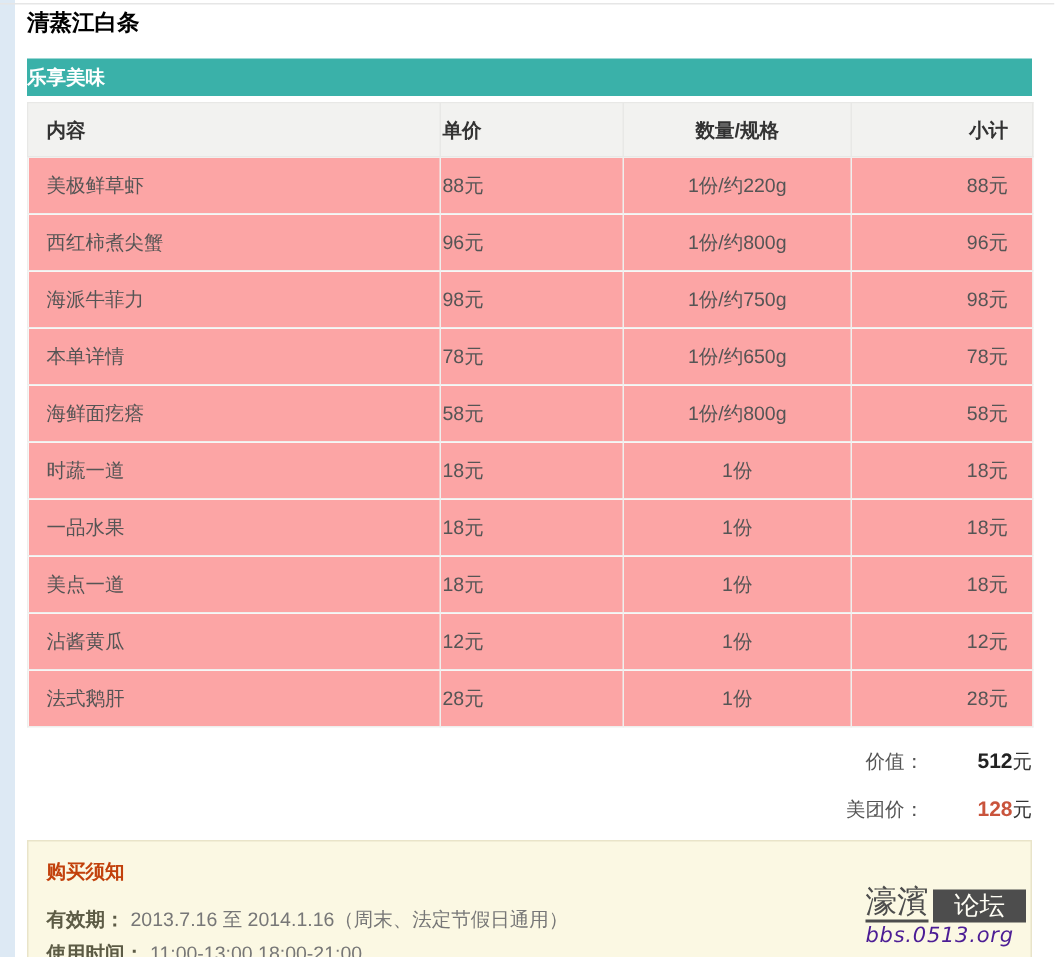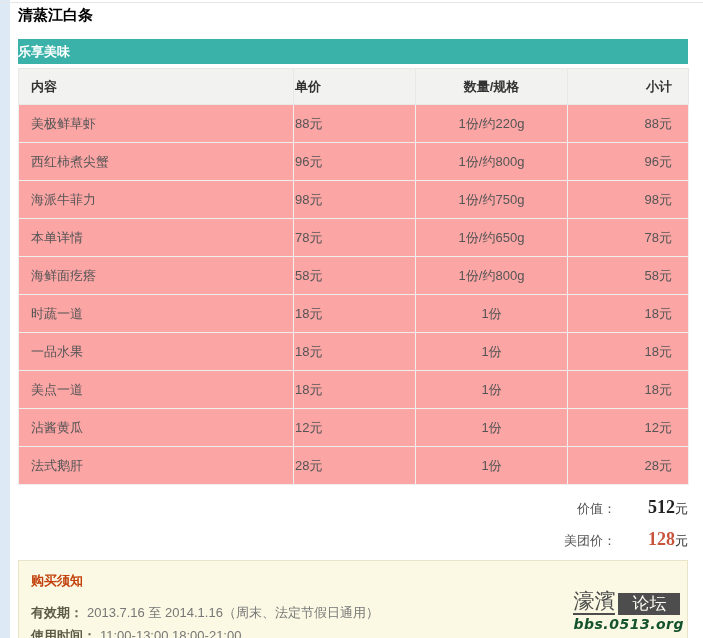--- a/index.html
+++ b/index.html
@@ -37,21 +37,21 @@
     overflow: hidden; white-space: nowrap;
   }
   .c-name { text-align: left; padding-left: 12px; }
   .c-price { text-align: left; }
   .c-qty { text-align: center; }
   .c-sub { text-align: right; padding-right: 16px; }
 
   .totals { margin-top: 6px; }
   .total-line { height: 32px; line-height: 32px; text-align: right; font-size: 13px; color: #555; }
   .total-value { display: inline-block; width: 72px; text-align: right; color: #333; white-space: nowrap; }
-  .total-num { font-weight: bold; font-size: 18px; color: #222; font-family: Liberation Serif, serif; }
+  .total-num { font-weight: bold; font-size: 14px; color: #222; }
   .total-num.highlight { color: #c9543c; }
   .total-unit { font-size: 13px; color: #333; }
 
   .notice {
     margin-top: 5px;
     background: #fbf8e3;
     border: 1px solid #e9e4c9;
     padding: 9px 12px 14px 12px;
     position: relative;
     font-size: 13px;
@@ -70,23 +70,23 @@
     border-bottom: 2px solid #4d4d4d;
     padding-bottom: 1px;
   }
   .wm-badge {
     background: #4d4d4d; color: #fffef5;
     font-size: 17px; line-height: 1.2;
     padding: 1px 14px; margin-left: 3px;
   }
   .wm-url {
     font-family: "DejaVu Sans", sans-serif;
-    font-weight: bold; font-style: italic;
+    font-weight: normal; font-style: italic;
     font-size: 14px; letter-spacing: 0.5px;
-    color: #14532d; margin-top: 1px;
+    color: #4c1d95; margin-top: 1px;
   }
 </style>
 </head>
 <body>
 
 <div class="left-strip"></div>
 <div class="top-line"></div>
 
 <div class="content">
 

